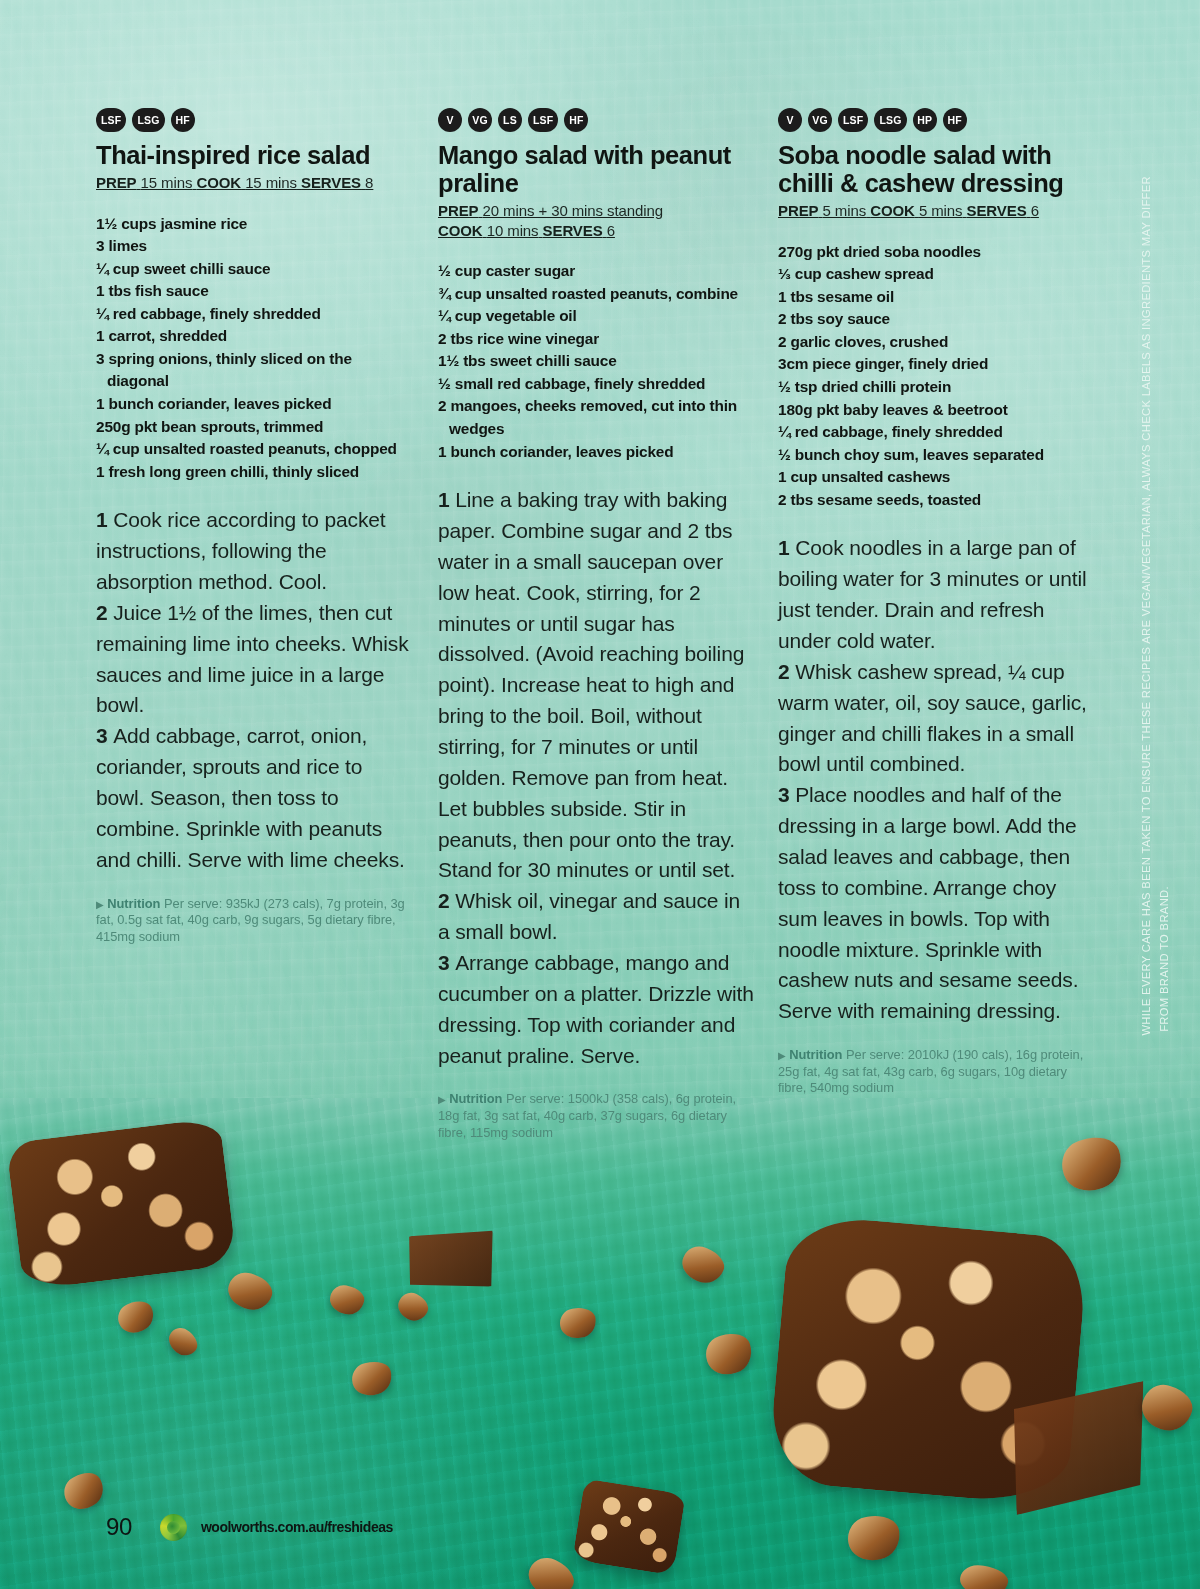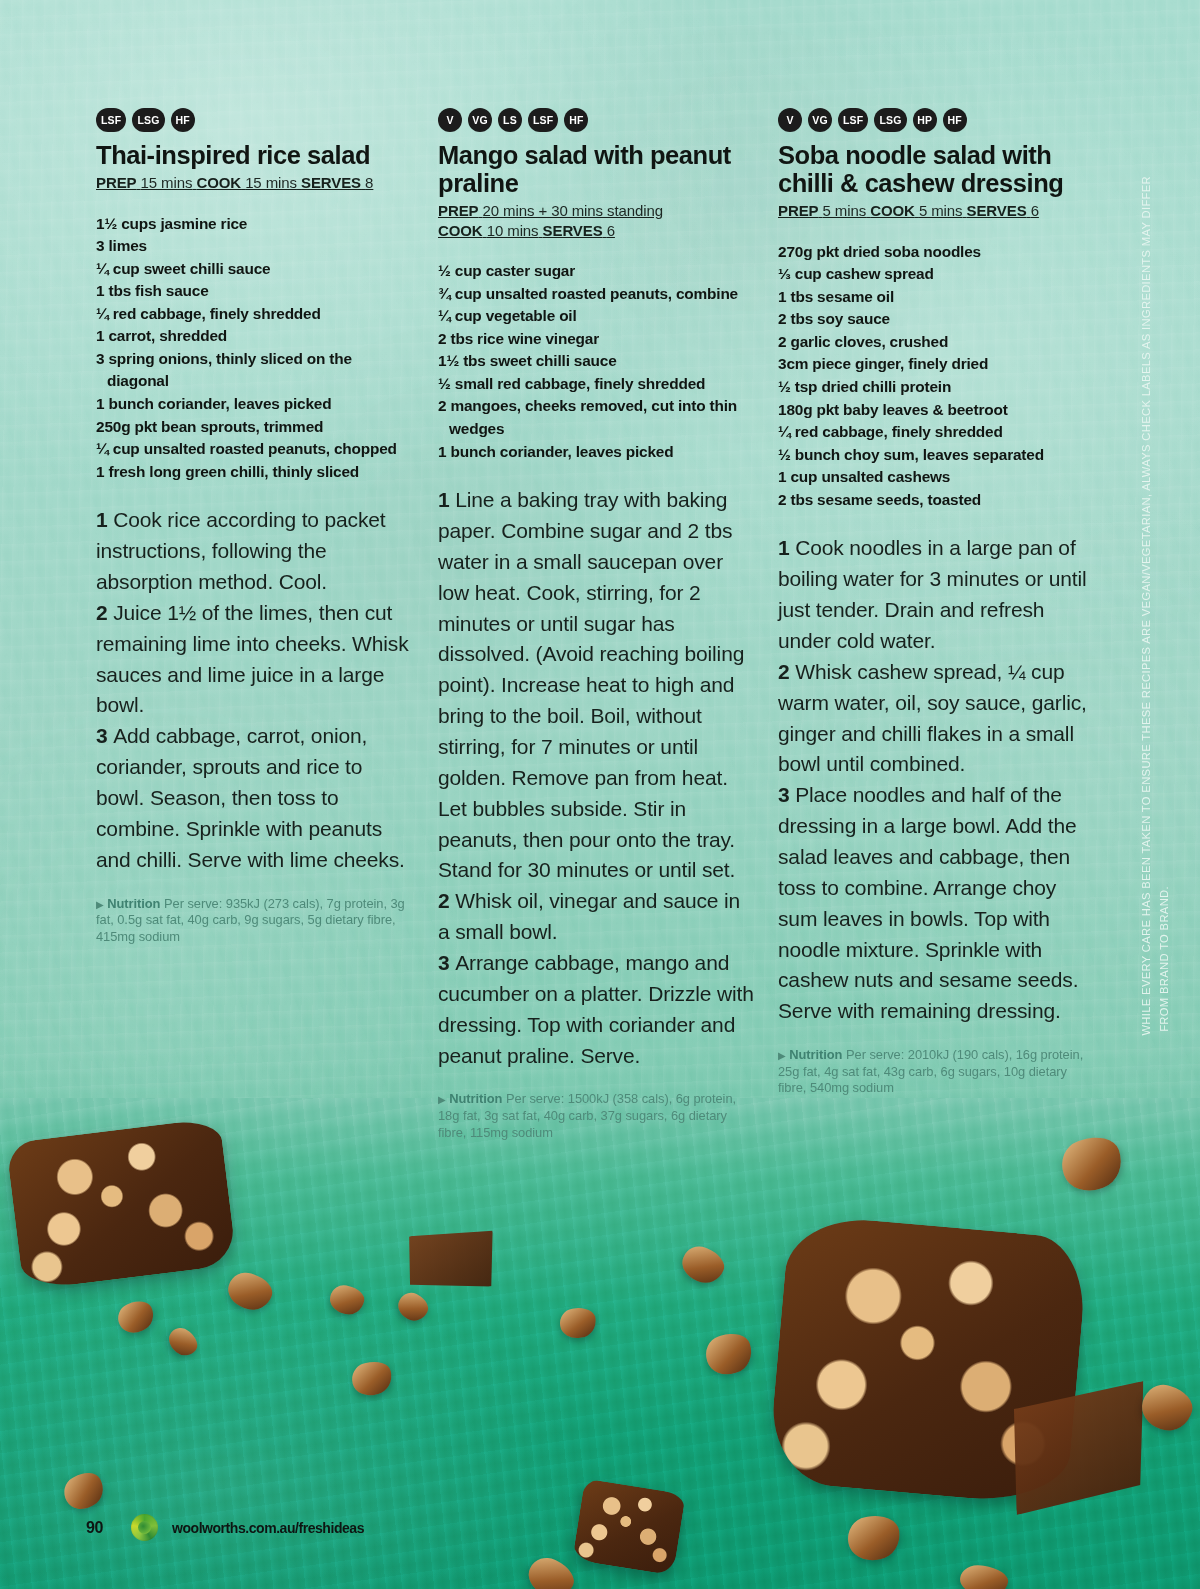--- a/index.html
+++ b/index.html
@@ -118,21 +118,21 @@
     writing-mode:vertical-rl;text-orientation:mixed;
     transform:rotate(180deg);transform-origin:center;
     color:#eaf7f2;font-size:11.2px;letter-spacing:.35px;line-height:1.45;
     font-family:"Liberation Sans", sans-serif;opacity:.92;
   }
   .sidenote .l2{position:absolute;left:20px;top:710px;}
   .sidenote .l1{position:absolute;left:2px;top:0;}
 
   
   .footer{position:absolute;left:86px;bottom:48px;display:flex;align-items:center;gap:28px;}
-  .pageno{color:#0e1512;font-size:16px;font-weight:bold;letter-spacing:-.4px;}
+  .pageno{color:#0e1512;font-size:24px;font-weight:normal;letter-spacing:-.4px;margin-left:20px;}
   .logo-wrap{display:flex;align-items:center;gap:14px;}
   .swirl{width:27px;height:27px;border-radius:50%;
     background:conic-gradient(from 210deg,#8cc63f 0deg,#c8d92c 70deg,#4aa72e 150deg,#7fbf3a 230deg,#2f8b33 300deg,#8cc63f 360deg);
     position:relative;box-shadow:inset 0 0 0 1px rgba(0,0,0,.05);}
   .swirl:after{content:"";position:absolute;left:7px;top:7px;width:13px;height:13px;border-radius:50%;
     background:radial-gradient(circle at 40% 40%,#2f8b33,#63b23a 60%,#a7cf3d);}
   .url{color:#0e1512;font-size:14px;font-weight:bold;letter-spacing:-.45px;}
 </style>
 </head>
 <body>

